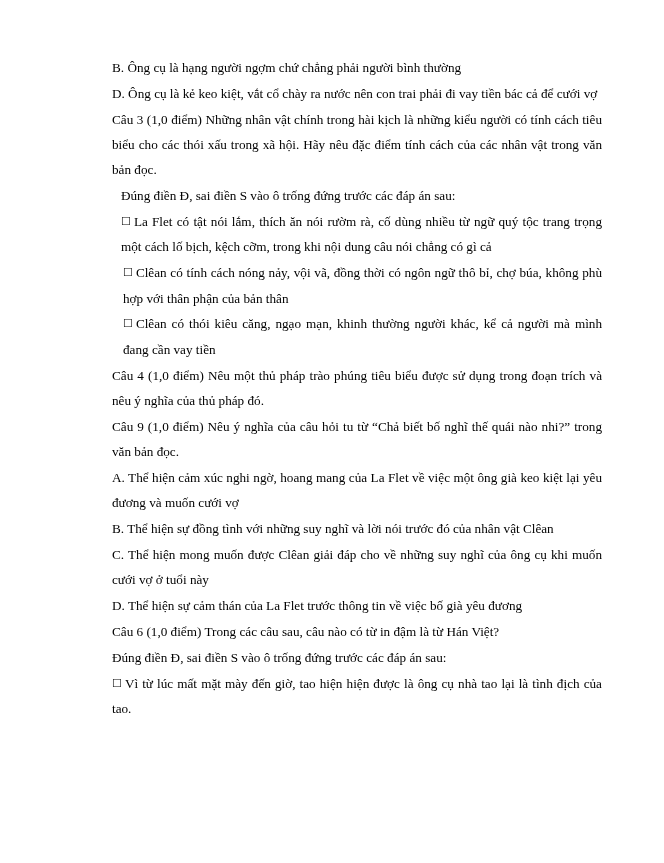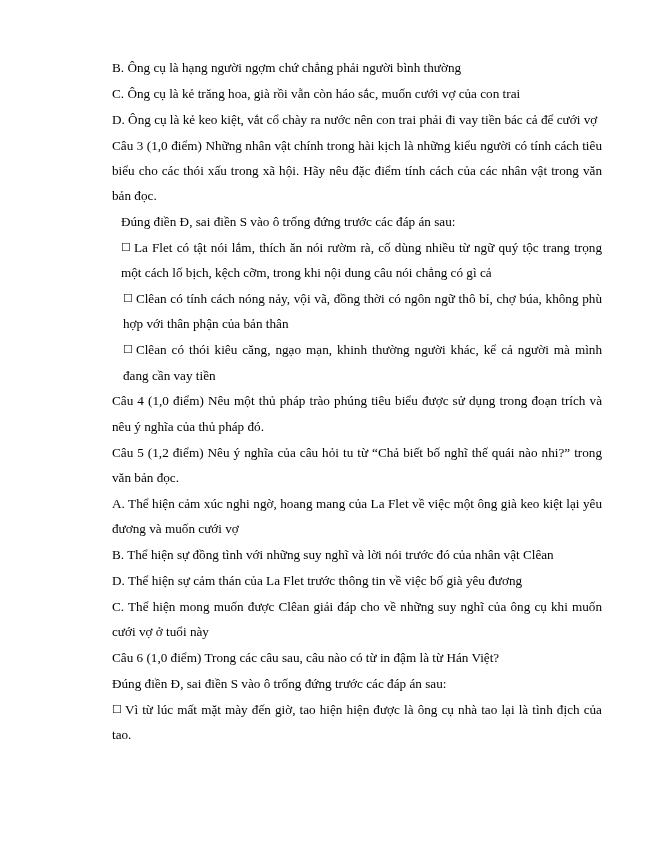--- a/index.html
+++ b/index.html
@@ -49,47 +49,46 @@
   }
 </style>
 </head>
 <body>
 
 <div class="page">
   <div class="doc">
 
     <p>B. Ông cụ là hạng người ngợm chứ chẳng phải người bình thường</p>
 
-    <p>C. Ông cụ là kẻ trăng hoa, già rồi vẫn còn háo sắc, muốn cưới vợ của con trai</p>
 
     <p>D. Ông cụ là kẻ keo kiệt, vắt cổ chày ra nước nên con trai phải đi vay tiền bác cả để cưới vợ</p>
 
     <p><b>Câu 3 (1,0 điểm)</b><span> Những nhân vật chính trong hài kịch là những kiểu người có tính cách tiêu biểu cho các thói xấu trong xã hội. Hãy nêu đặc điểm tính cách của các nhân vật trong văn bản đọc.</span></p>
 
     <p class="italic lead-space">Đúng điền Đ, sai điền S vào ô trống đứng trước các đáp án sau:</p>
 
     <p class="lead-space"><span class="cb">☐</span><span>La Flet có tật nói lắm, thích ăn nói rườm rà, cố dùng nhiều từ ngữ quý tộc trang trọng một cách lố bịch, kệch cỡm, trong khi nội dung câu nói chẳng có gì cả</span></p>
 
     <p class="lead-space2"><span class="cb">☐</span><span>Clêan có tính cách nóng nảy, vội vã, đồng thời có ngôn ngữ thô bỉ, chợ búa, không phù hợp với thân phận của bản thân</span></p>
 
     <p class="lead-space2"><span class="cb">☐</span><span>Clêan có thói kiêu căng, ngạo mạn, khinh thường người khác, kể cả người mà mình đang cần vay tiền</span></p>
 
 
     <p><b>Câu 4 (1,0 điểm)</b><span> Nêu một thủ pháp trào phúng tiêu biểu được sử dụng trong đoạn trích và nêu ý nghĩa của thủ pháp đó.</span></p>
 
-    <p><b>Câu 5 (1,2 điểm)</b><span> Nêu ý nghĩa của câu hỏi tu từ “Chả biết bố nghĩ thế quái nào nhi?” trong văn bản đọc.</span></p>
+    <p><b>Câu 9 (1,0 điểm)</b><span> Nêu ý nghĩa của câu hỏi tu từ “Chả biết bố nghĩ thế quái nào nhi?” trong văn bản đọc.</span></p>
 
 
     <p>A. Thể hiện cảm xúc nghi ngờ, hoang mang của La Flet về việc một ông già keo kiệt lại yêu đương và muốn cưới vợ</p>
 
     <p>B. Thể hiện sự đồng tình với những suy nghĩ và lời nói trước đó của nhân vật Clêan</p>
 
+    <p>C. Thể hiện mong muốn được Clêan giải đáp cho về những suy nghĩ của ông cụ khi muốn cưới vợ ở tuổi này</p>
+
     <p>D. Thể hiện sự cảm thán của La Flet trước thông tin về việc bố già yêu đương</p>
-
-    <p>C. Thể hiện mong muốn được Clêan giải đáp cho về những suy nghĩ của ông cụ khi muốn cưới vợ ở tuổi này</p>
 
     <p><b>Câu 6 (1,0 điểm)</b><span> Trong các câu sau, câu nào có từ in đậm là từ Hán Việt?</span></p>
 
     <p class="italic">Đúng điền Đ, sai điền S vào ô trống đứng trước các đáp án sau:</p>
 
     <p><span class="cb">☐</span><span>Vì từ lúc mất mặt mày đến giờ, tao </span><b>hiện hiện</b><span> được là ông cụ nhà tao lại là </span><b>tình địch</b><span> của tao.</span></p>
 
   </div>
 </div>
 

